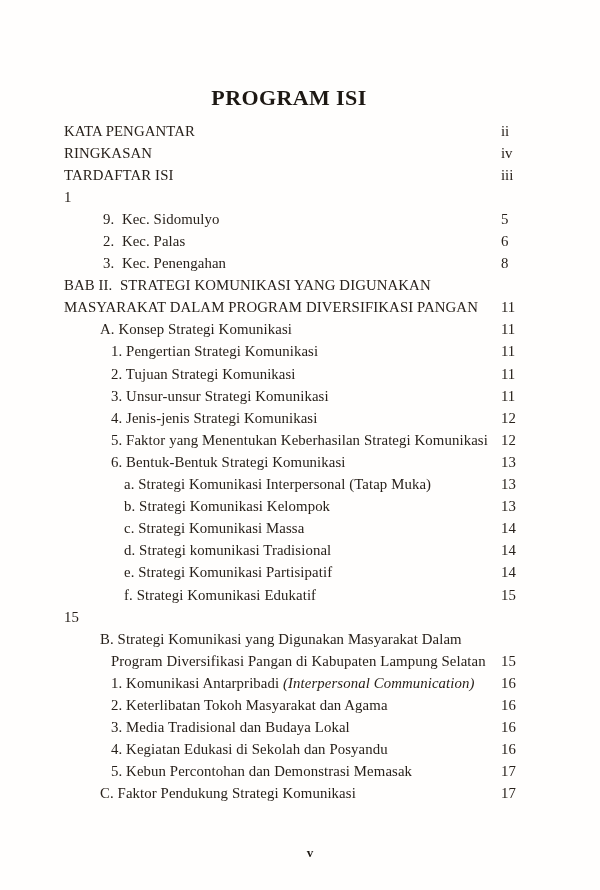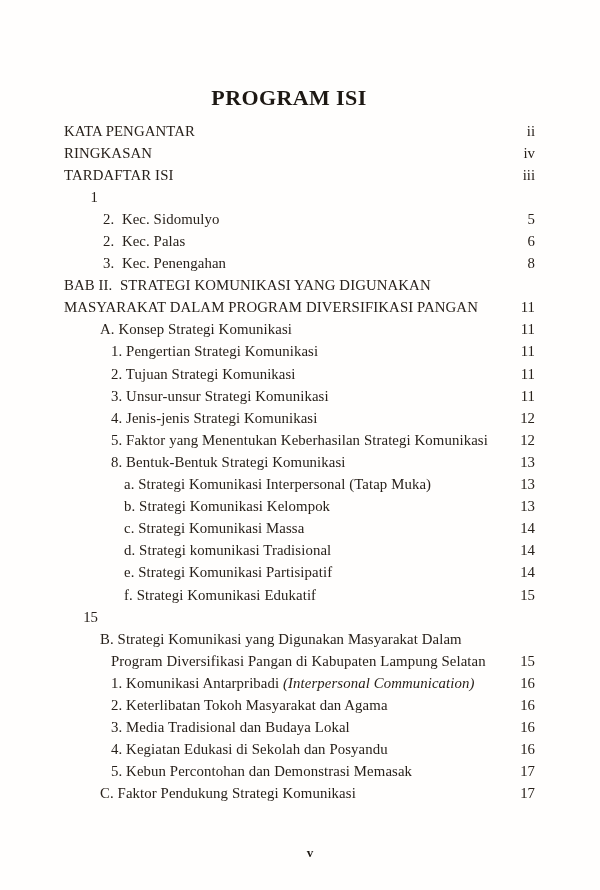--- a/index.html
+++ b/index.html
@@ -50,21 +50,21 @@
     white-space: pre;
     overflow: hidden;
     letter-spacing: 0.1px;
   }
   .toc-label em {
     font-style: italic;
   }
   .toc-page {
     flex: 0 0 auto;
     min-width: 34px;
-    text-align: right;
+    text-align: left;
     white-space: pre;
   }
   
   .indent-0 .toc-label { padding-left: 0; }
   .indent-1 .toc-label { padding-left: 36px; }
   .indent-2 .toc-label { padding-left: 39px; }
   .indent-3 .toc-label { padding-left: 47px; }
   .indent-4 .toc-label { padding-left: 60px; }
   .doc-footer {
     position: absolute;
@@ -94,21 +94,21 @@
         <span class="toc-page">iv</span>
       </div>
       <div class="toc-row indent-0">
         <span class="toc-label">TARDAFTAR ISI</span>
         <span class="toc-page">iii</span>
       </div>
       <div class="toc-row indent-0">
         <span class="toc-page">1</span>
       </div>
       <div class="toc-row indent-2">
-        <span class="toc-label">2.  Kec. Sidomulyo</span>
+        <span class="toc-label">9.  Kec. Sidomulyo</span>
         <span class="toc-page">5</span>
       </div>
       <div class="toc-row indent-2">
         <span class="toc-label">2.  Kec. Palas</span>
         <span class="toc-page">6</span>
       </div>
       <div class="toc-row indent-2">
         <span class="toc-label">3.  Kec. Penengahan</span>
         <span class="toc-page">8</span>
       </div>
@@ -138,21 +138,21 @@
       </div>
       <div class="toc-row indent-3">
         <span class="toc-label">4. Jenis-jenis Strategi Komunikasi</span>
         <span class="toc-page">12</span>
       </div>
       <div class="toc-row indent-3">
         <span class="toc-label">5. Faktor yang Menentukan Keberhasilan Strategi Komunikasi</span>
         <span class="toc-page">12</span>
       </div>
       <div class="toc-row indent-3">
-        <span class="toc-label">8. Bentuk-Bentuk Strategi Komunikasi</span>
+        <span class="toc-label">6. Bentuk-Bentuk Strategi Komunikasi</span>
         <span class="toc-page">13</span>
       </div>
       <div class="toc-row indent-4">
         <span class="toc-label">a. Strategi Komunikasi Interpersonal (Tatap Muka)</span>
         <span class="toc-page">13</span>
       </div>
       <div class="toc-row indent-4">
         <span class="toc-label">b. Strategi Komunikasi Kelompok</span>
         <span class="toc-page">13</span>
       </div>

